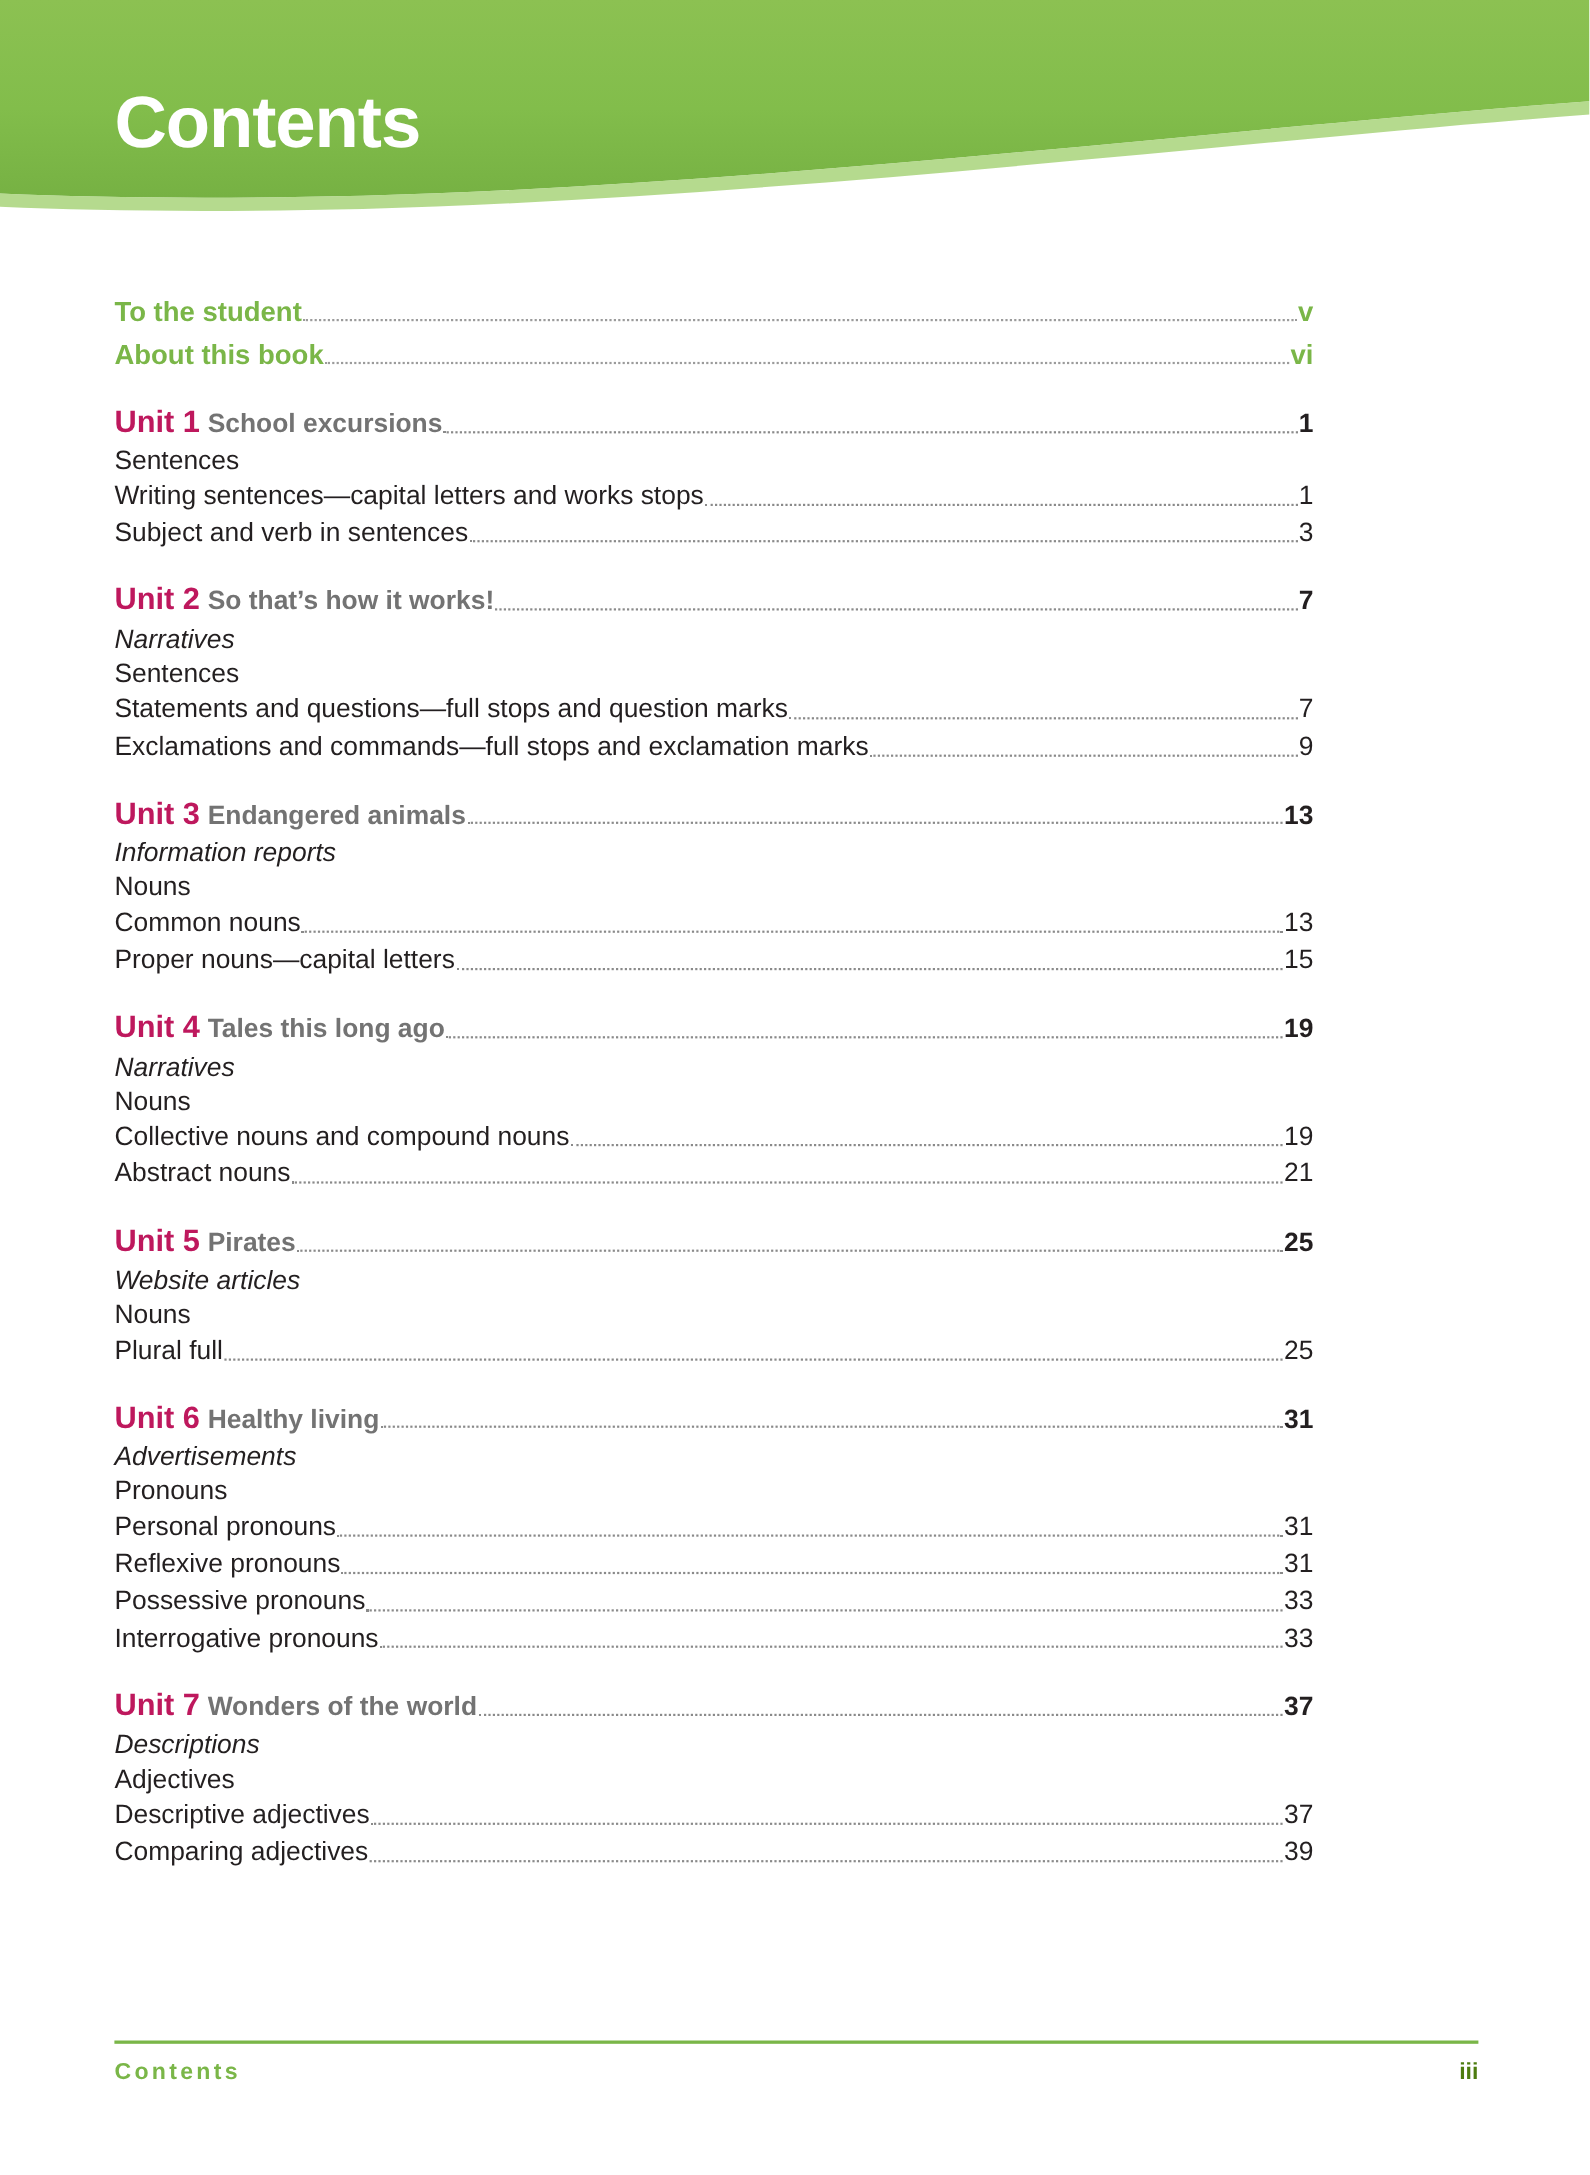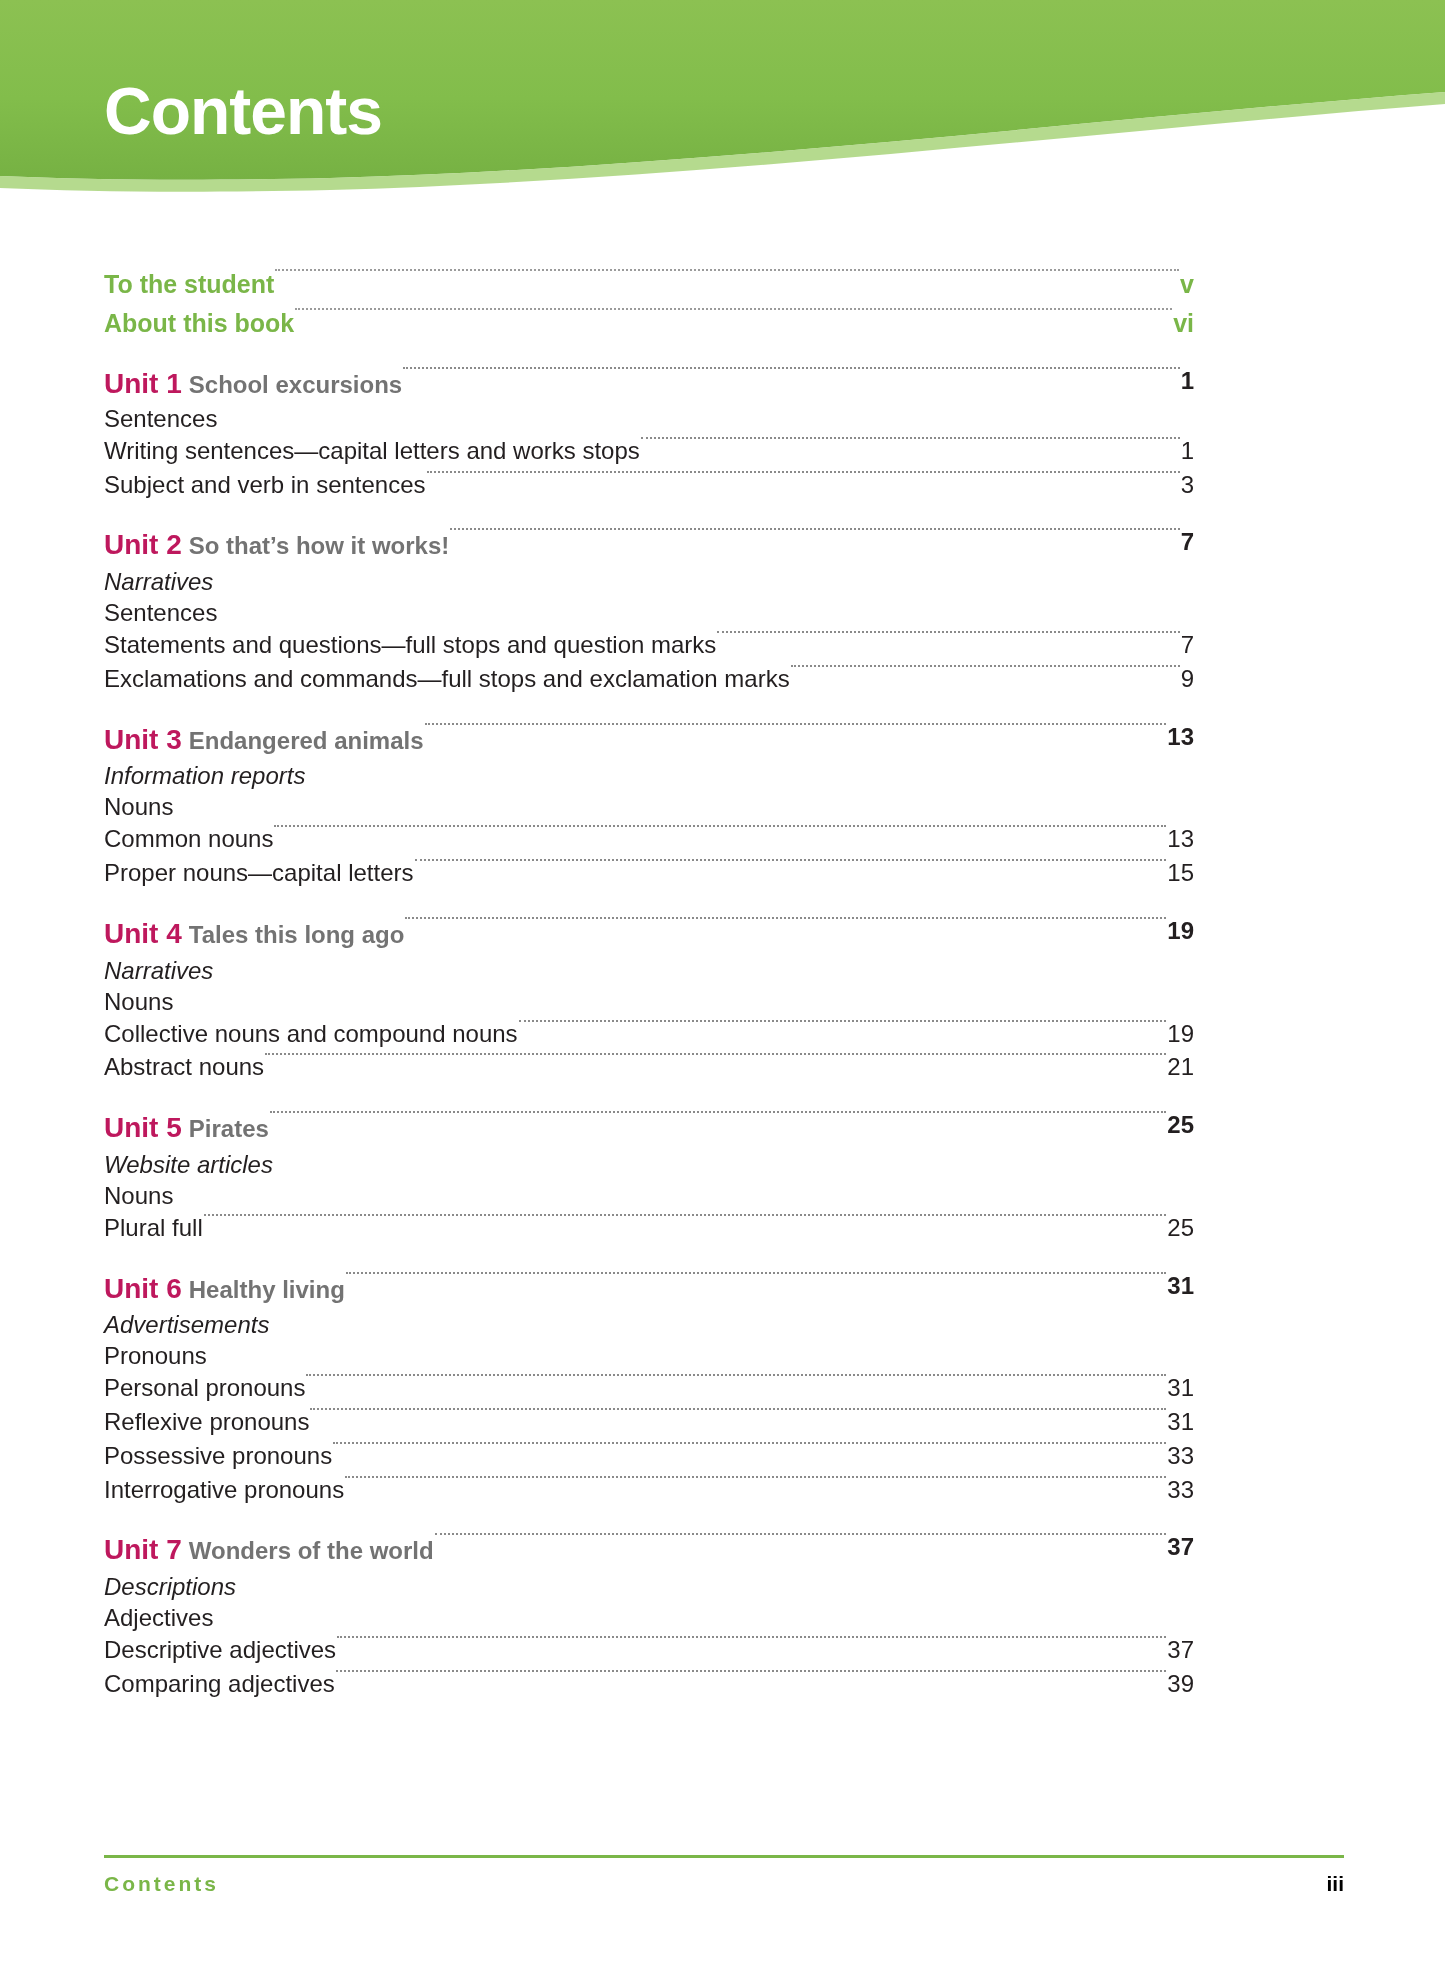--- a/index.html
+++ b/index.html
@@ -44,20 +44,21 @@
   
   .toc {
     position: absolute;
     left: 104px;
     top: 268px;
     width: 1090px;
   }
 
   .row {
     display: flex;
+    align-items: flex-end;
     width: 100%;
     line-height: 1.28;
   }
   .row .label {
     white-space: nowrap;
     flex: 0 0 auto;
   }
   .row .dots {
     flex: 1 1 auto;
     border-bottom: 2px dotted #8a8a8a;
@@ -142,21 +143,21 @@
     letter-spacing: 3px;
   }
   .footer-right {
     position: absolute;
     left: 1304px;
     top: 1872px;
     width: 40px;
     text-align: right;
     font-size: 21px;
     font-weight: bold;
-    color: #000000;
+    color: #4d7c0f;
   }
 </style>
 </head>
 <body>
 
 <div class="header">
   <svg class="header-shape" viewBox="0 0 1445 215" preserveAspectRatio="none">
     <defs>
       <linearGradient id="bandGrad" x1="0" y1="0" x2="0" y2="1">
         <stop offset="0%" stop-color="#8cc152"></stop>

